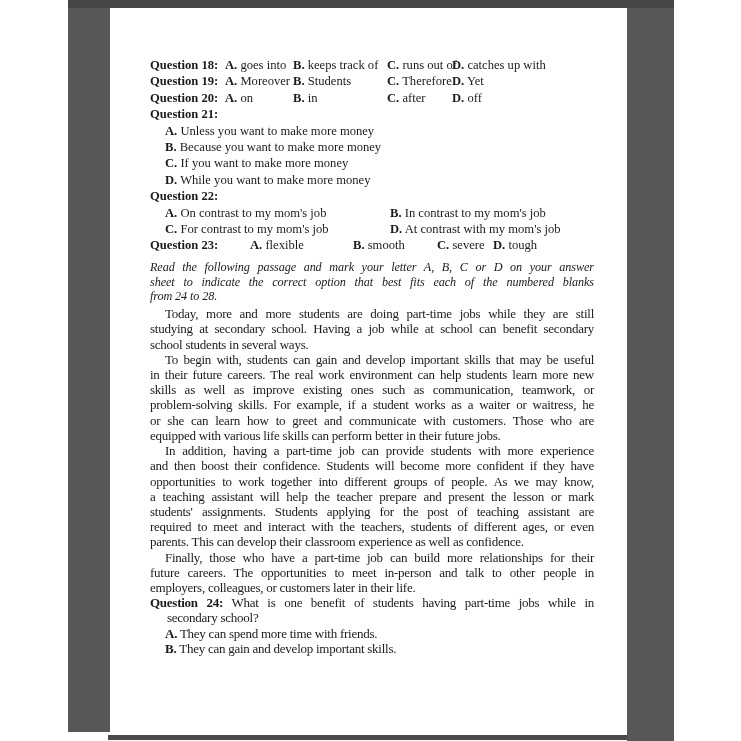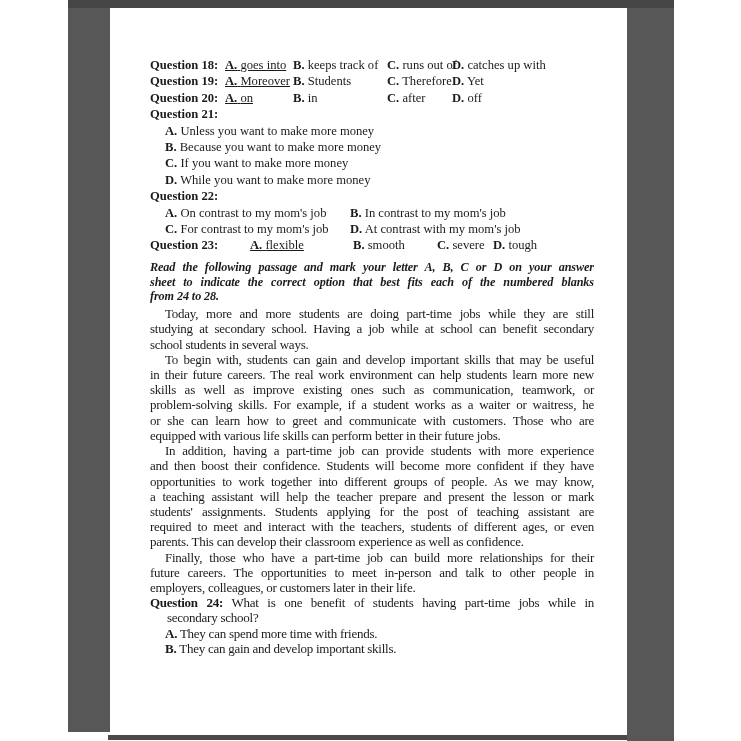--- a/index.html
+++ b/index.html
@@ -18,29 +18,29 @@
   .page{
     position:absolute;left:110px;top:8px;width:517px;height:648px;background:#ffffff;
     box-sizing:border-box;padding:49px 33px 0 40px;overflow:hidden;
   }
 
   .b{font-weight:bold;}
   
   .qsec{font-size:12.6px;line-height:16.4px;}
   .row{display:flex;}
   .cell{white-space:nowrap;flex:none;}
-  .c0{width:75px;} .c1{width:68px;text-decoration:underline;} .c2{width:94px;} .c3{width:65px;} .c4{flex:1;}
+  .c0{width:75px;} .c1{width:68px;} .c2{width:94px;} .c3{width:65px;} .c4{flex:1;}
   .q23row .c0{width:100px;} .q23row .c1{width:103px;} .q23row .c2{width:84px;} .q23row .c3{width:56px;}
   .opt{margin-left:15px;white-space:nowrap;}
-  .q22row{display:flex;margin-left:15px;}
+  .q22row{display:flex;margin-left:15px;gap:40px;}
   .q22row .colA{width:185px;white-space:nowrap;flex:none;}
   .q22row .colB{white-space:nowrap;flex:none;}
 
   
-  .instr{margin-top:6px;font-size:12.2px;line-height:14.8px;font-weight:bold;font-style:italic;letter-spacing:-0.1px;}
+  .instr{margin-top:6px;font-size:12.2px;line-height:14.8px;font-weight:normal;font-style:italic;letter-spacing:-0.1px;}
   .bodytxt{margin-top:2px;font-size:13px;line-height:15.2px;letter-spacing:-0.25px;}
   .jline{white-space:nowrap;text-align:justify;text-align-last:justify;}
   .lline{white-space:nowrap;text-align:left;}
   .ind{text-indent:15px;}
   .q24wrap2{margin-left:17px;}
   .pageno{margin-top:11px;font-size:12.6px;}
 </style>
 </head>
 <body>
 

